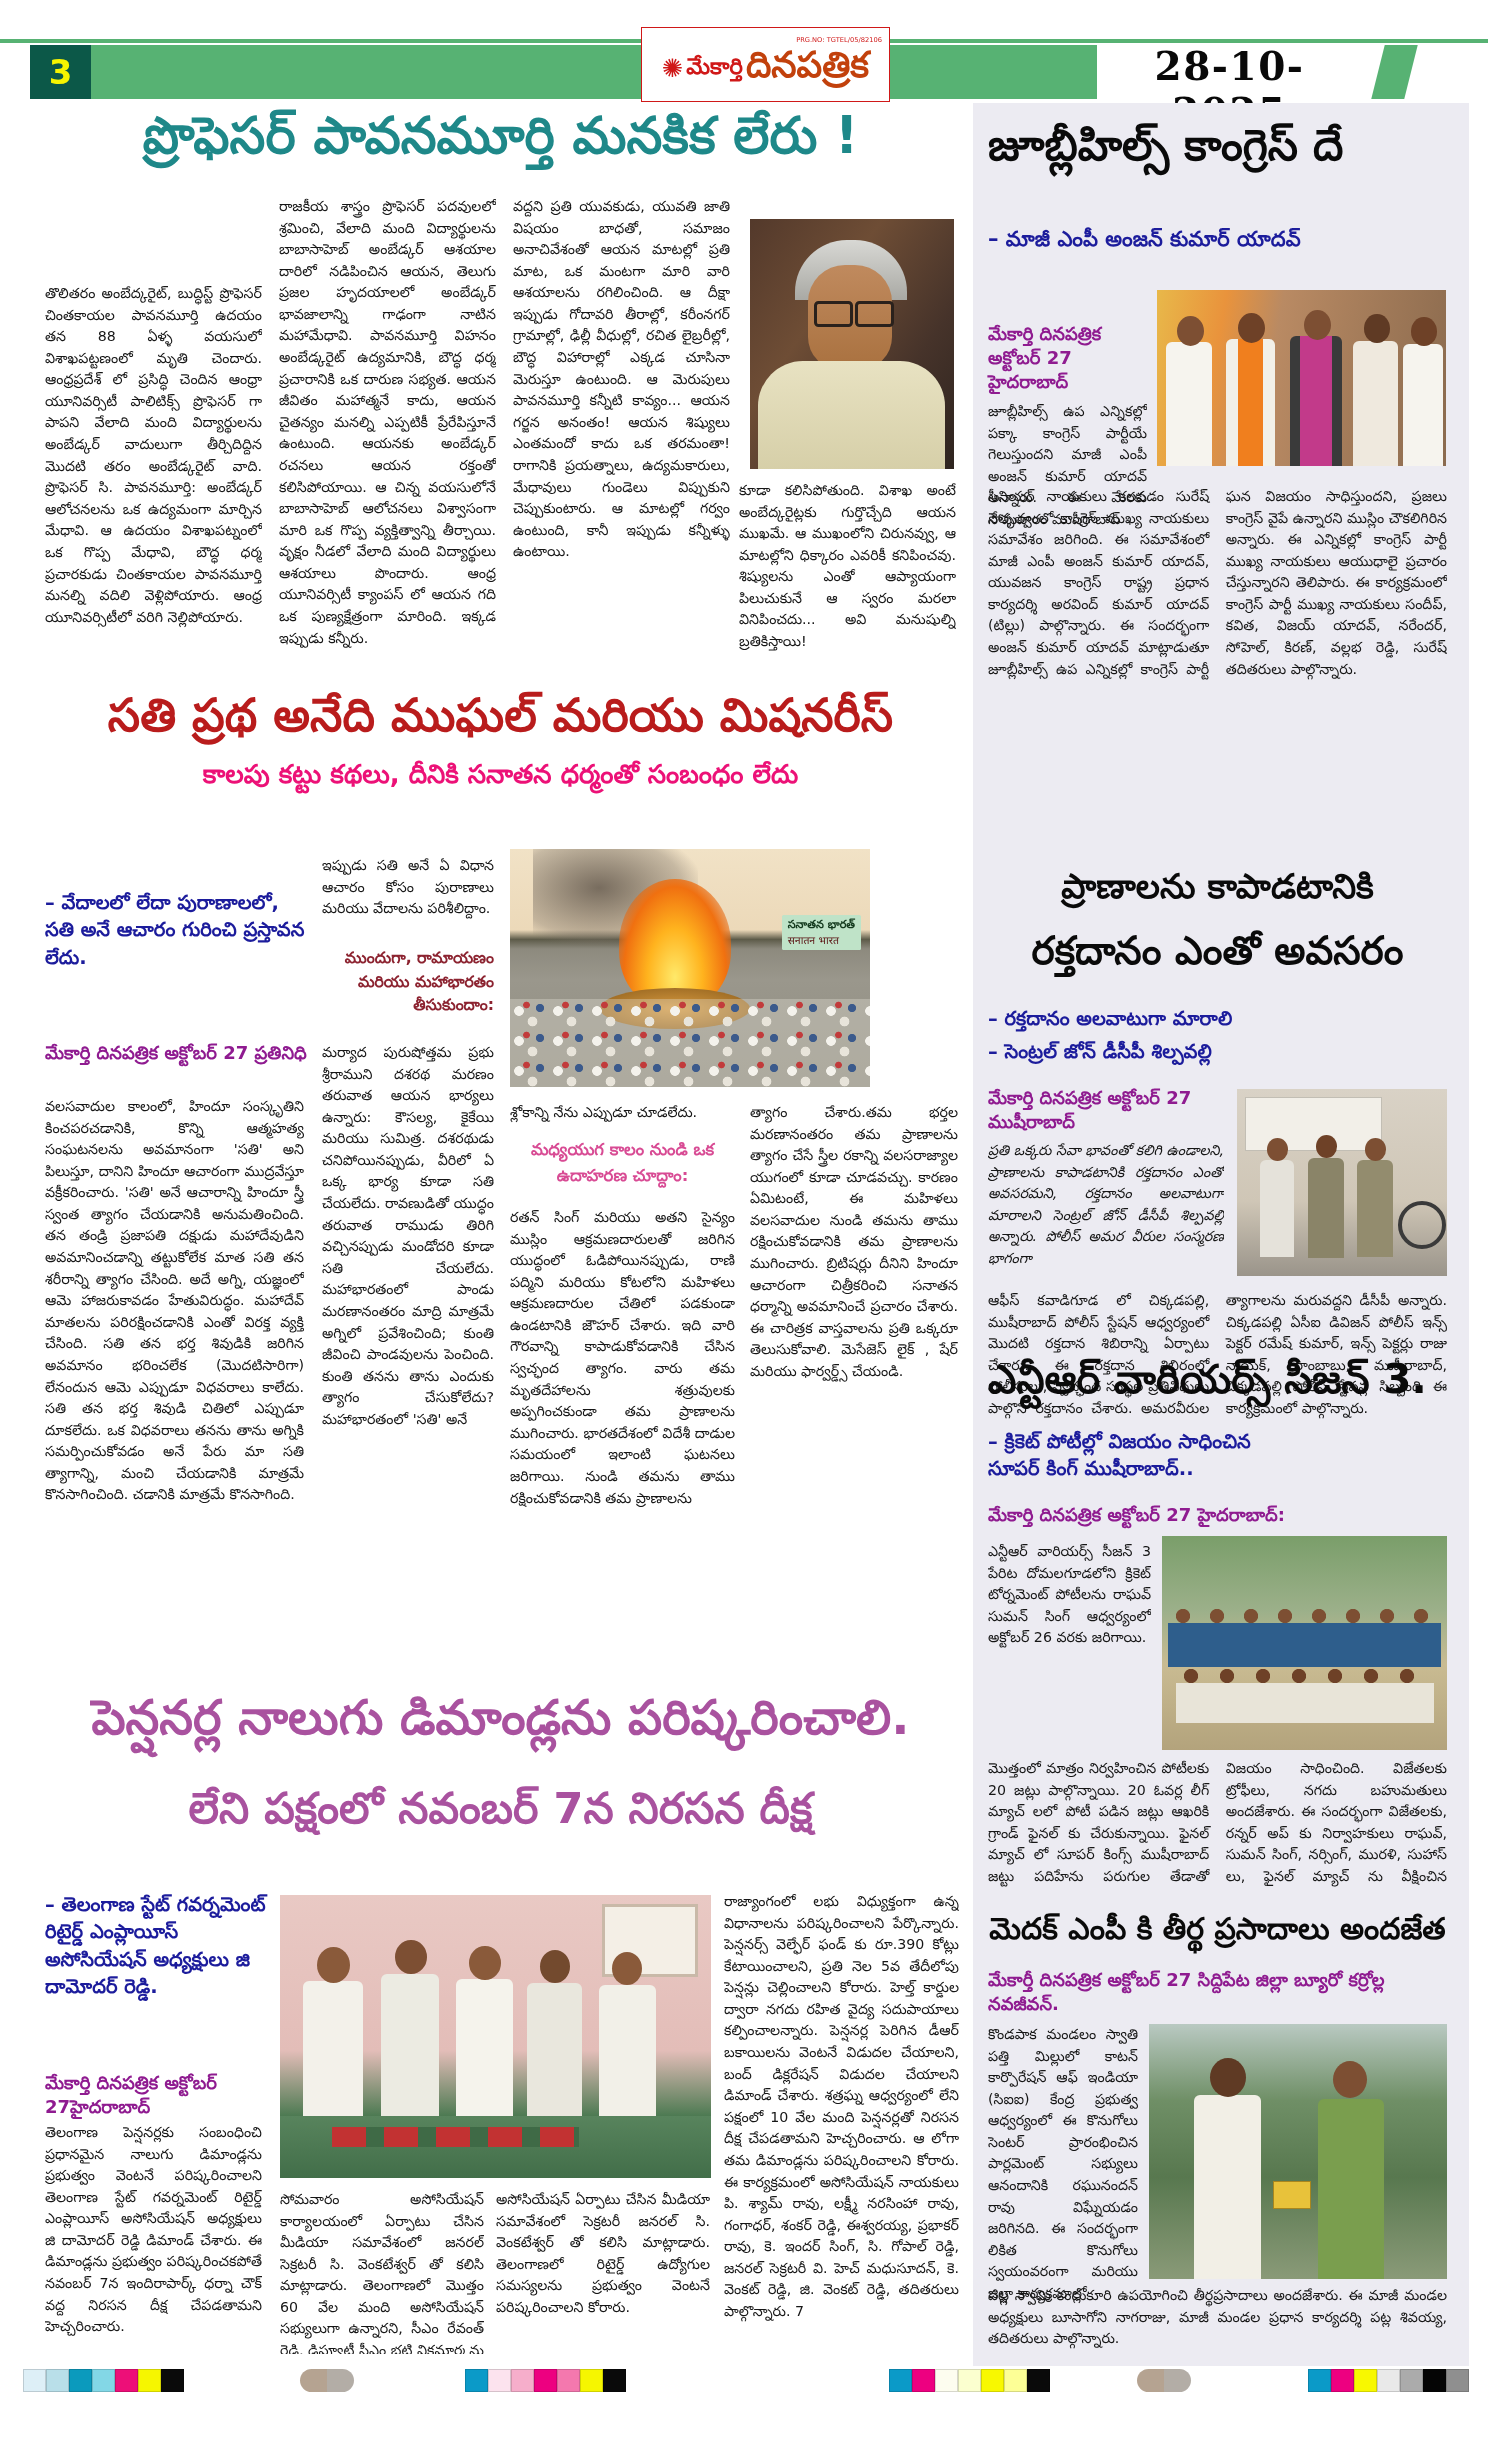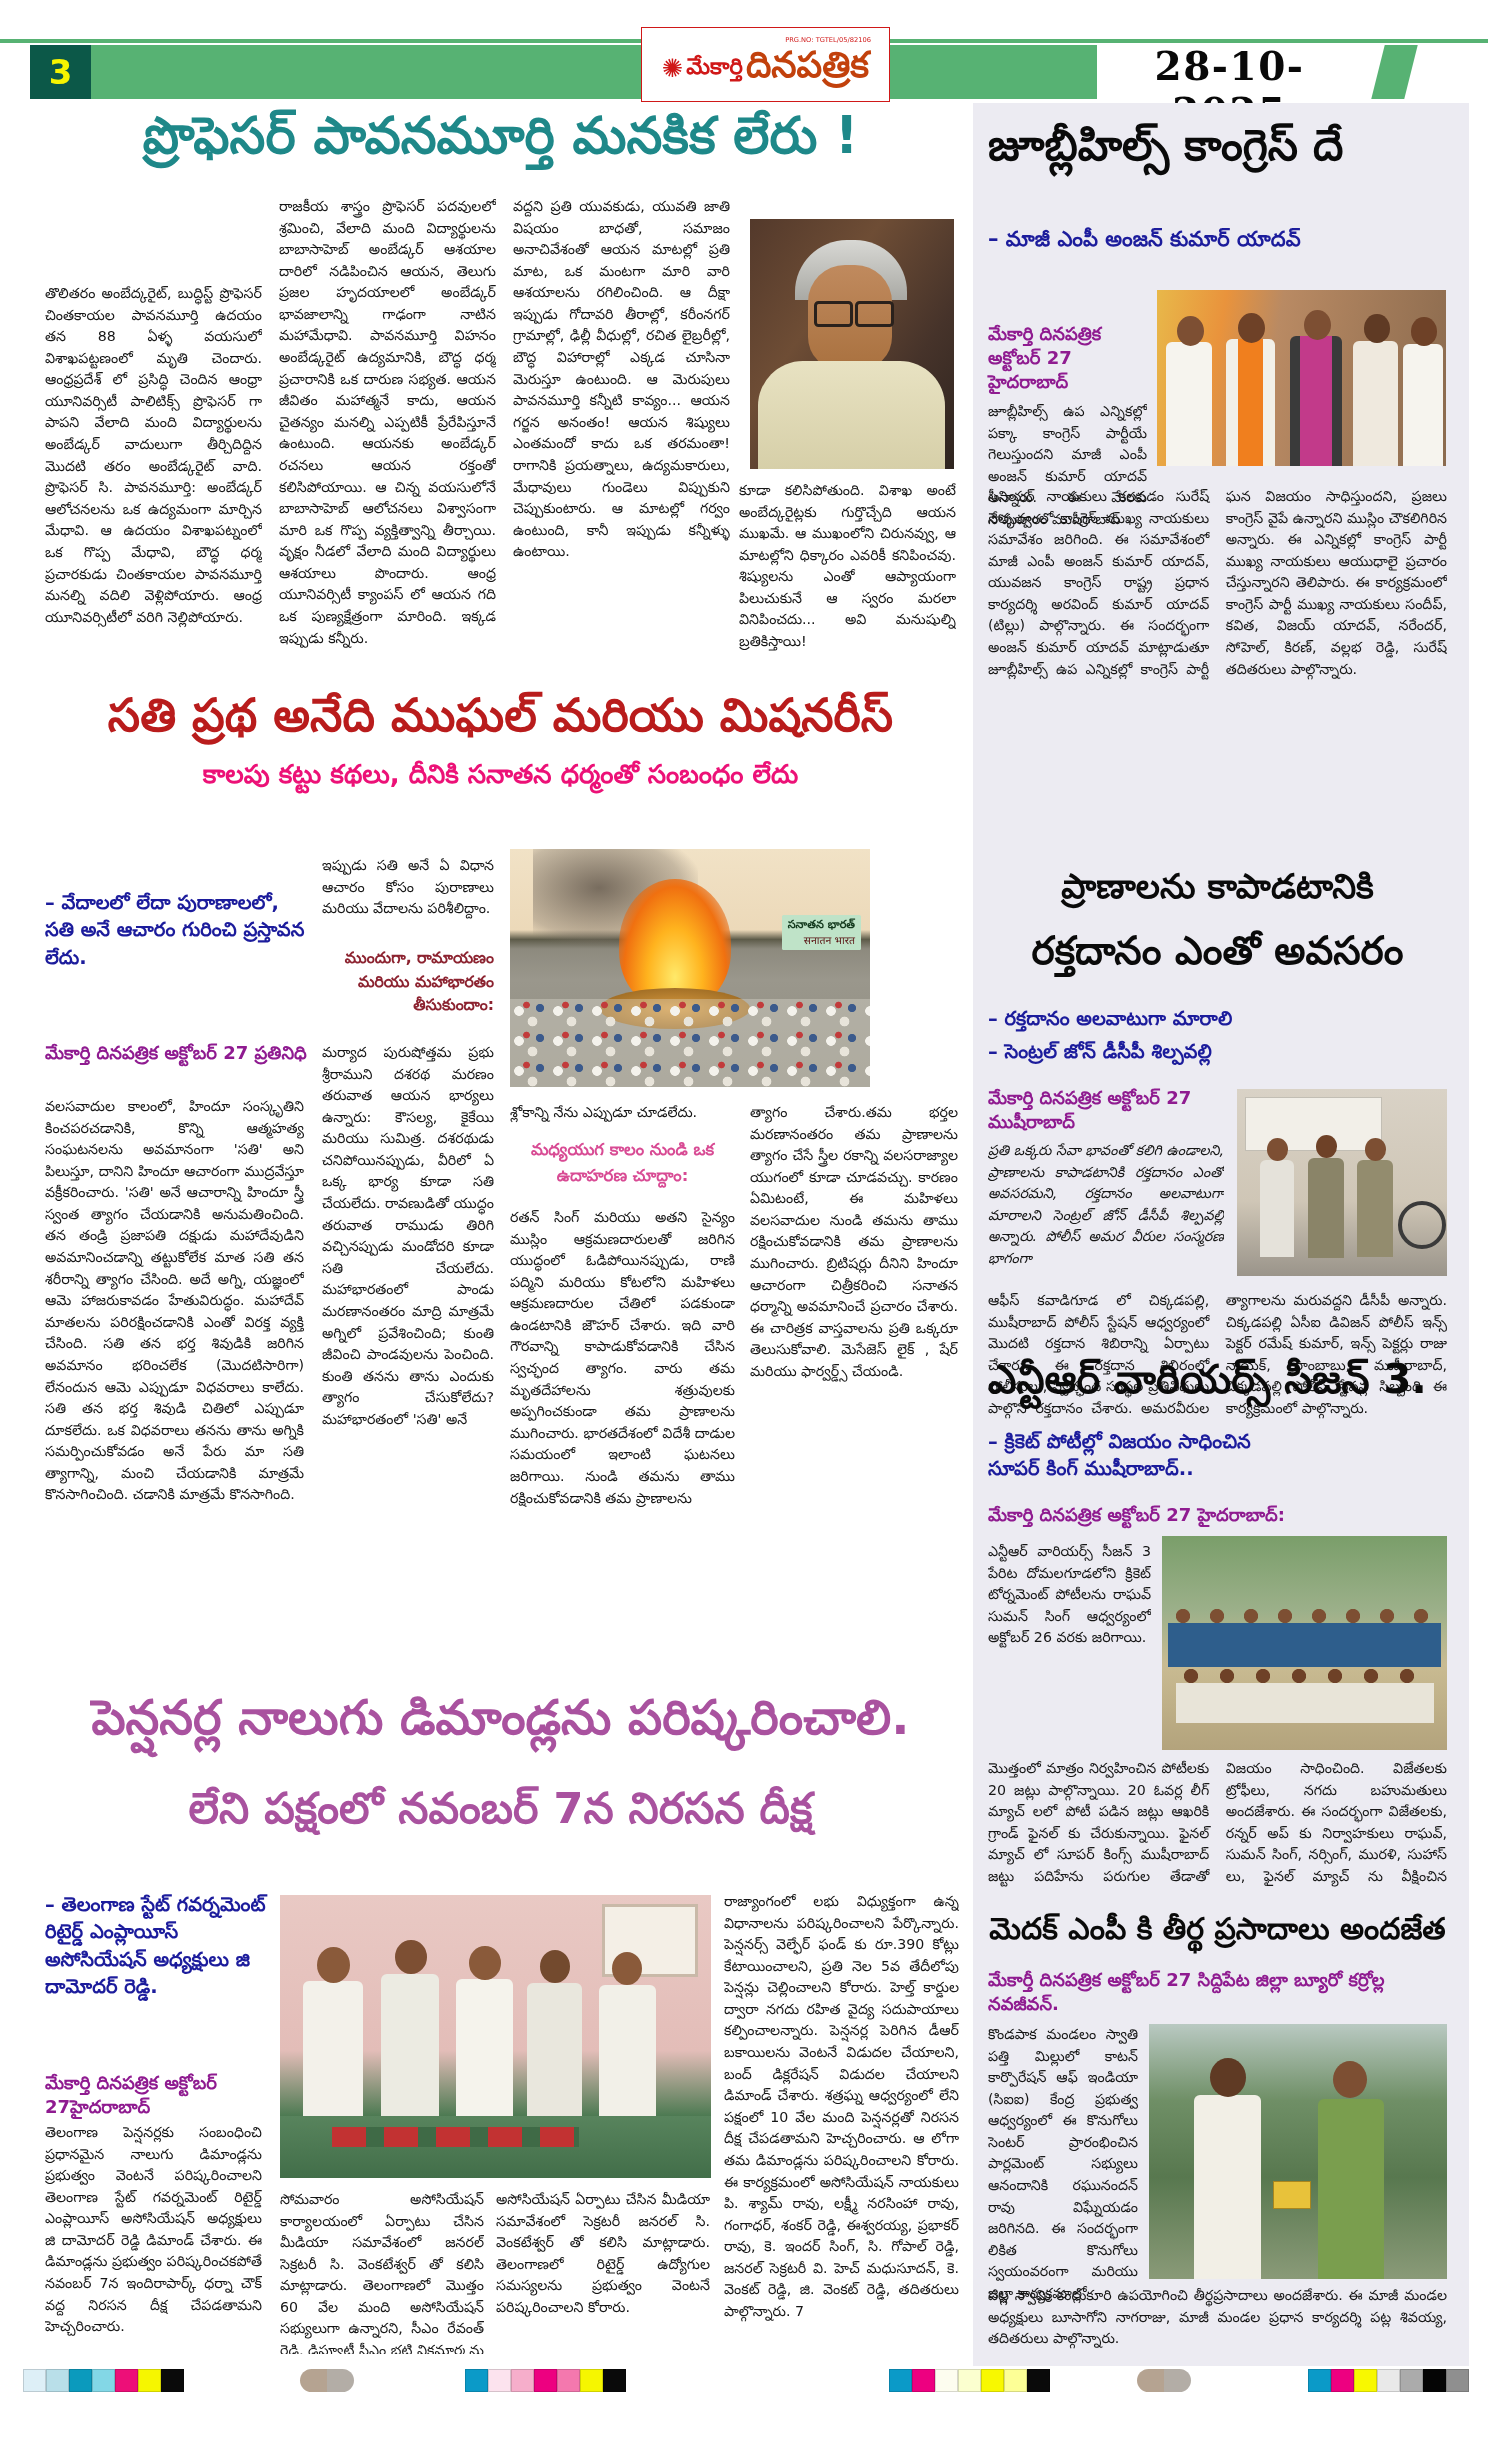--- a/index.html
+++ b/index.html
@@ -24,21 +24,21 @@
 <div id="page">
 
   <div class="abs" style="left:0;top:39px;width:1488px;height:3.7px;background:#57b273;"></div>
   <div class="abs" style="left:30px;top:45px;width:1067px;height:54px;background:#57b273;"></div>
   <div class="abs" style="left:30px;top:45px;width:61px;height:54px;background:#0c5848;color:#f7f400;
               font-weight:bold;font-size:34px;display:flex;align-items:center;justify-content:center;">
     <span>3</span>
   </div>
   <div class="abs" style="left:641px;top:27px;width:247px;height:73px;background:#ffffff;border:1.5px solid #d01818;
               display:flex;flex-direction:column;align-items:center;justify-content:center;">
-    <span style="font-size:6.7px;color:#d01818;align-self:flex-end;margin-right:18px;text-align:right;">PRG.NO: TGTEL/05/82106</span>
+    <span style="font-size:6.7px;color:#d01818;align-self:flex-end;margin-right:7px;text-align:right;">PRG.NO: TGTEL/05/82106</span>
     <span style="display:flex;align-items:center;gap:3px;">
       <span style="color:#d01818;font-size:25.5px;line-height:1;">✺</span>
       <span style="color:#d01818;font-weight:bold;font-size:22.5px;">మేకార్తి</span>
       <span style="color:#c2410c;font-weight:bold;font-size:36px;">దినపత్రిక</span>
     </span>
   </div>
   <div class="abs" style="left:1102px;top:43px;width:255px;height:52px;color:#090909;font-weight:bold;font-size:39px;
               font-family:'DejaVu Serif','Liberation Serif',serif;text-align:center;letter-spacing:1.5px;">28-10-2025</div>
   <div class="abs" style="left:1378px;top:45px;width:33px;height:54px;background:#57b273;transform:skewX(-14deg);"></div>
 
@@ -77,21 +77,21 @@
     <div class="abs" style="left:109px;top:30px;width:112px;height:131px;border-radius:50% 50% 45% 45%;
                 background:radial-gradient(ellipse at 50% 75%,#ffe96a 0%,#ffb31e 35%,#f07010 65%,rgba(200,80,10,.25) 85%,transparent 100%);"></div>
     <div class="abs" style="left:90px;top:139px;width:150px;height:41px;border-radius:50%;
                 background:radial-gradient(ellipse,#d79a3f,#9c6a23 80%);"></div>
     <div class="abs" style="left:0;top:150px;width:360px;height:88px;
                 background:radial-gradient(circle 5.2px at 9px 12px,#f4f2ec 4.5px,transparent 5.2px),
                            radial-gradient(circle 5.2px at 22.5px 22.5px,#e8e4da 4.5px,transparent 5.2px),
                            radial-gradient(circle 3.7px at 16.5px 6px,#c23b3b 3px,transparent 3.7px),
                            radial-gradient(circle 4.5px at 30px 9px,#3b5a8c 3.7px,transparent 4.5px);
                 background-size:39px 30px;background-color:rgba(230,226,214,.35);"></div>
-    <div class="abs" style="right:9px;top:66px;background:#bfe3c8;padding:3px 6px;text-align:right;border-radius:1.5px;">
+    <div class="abs" style="right:9px;top:66px;background:#bfe3c8;padding:3px 6px;text-align:left;border-radius:1.5px;">
       <div style="font-size:11.2px;font-weight:bold;color:#143a1e;">సనాతన భారత్</div>
       <div style="font-size:10.5px;color:#5a1414;">सनातन भारत</div>
     </div>
   </div>
 
   <div class="abs body" style="left:510px;top:1102px;width:225px;">శ్లోకాన్ని నేను ఎప్పుడూ చూడలేదు.</div>
   <div class="abs centerhead" style="left:510px;top:1137px;width:225px;font-size:16.5px;color:#d84b94;line-height:1.6;">మధ్యయుగ కాలం నుండి ఒక ఉదాహరణ చూద్దాం:</div>
   <div class="abs body" style="left:510px;top:1207px;width:225px;height:461px;overflow:hidden;">రతన్ సింగ్ మరియు అతని సైన్యం ముస్లిం ఆక్రమణదారులతో జరిగిన యుద్ధంలో ఓడిపోయినప్పుడు, రాణి పద్మిని మరియు కోటలోని మహిళలు ఆక్రమణదారుల చేతిలో పడకుండా ఉండటానికి జౌహర్ చేశారు. ఇది వారి గౌరవాన్ని కాపాడుకోవడానికి చేసిన స్వచ్ఛంద త్యాగం. వారు తమ మృతదేహాలను శత్రువులకు అప్పగించకుండా తమ ప్రాణాలను ముగించారు. భారతదేశంలో విదేశీ దాడుల సమయంలో ఇలాంటి ఘటనలు జరిగాయి. నుండి తమను తాము రక్షించుకోవడానికి తమ ప్రాణాలను</div>
   <div class="abs body" style="left:750px;top:1102px;width:208px;height:566px;overflow:hidden;">త్యాగం చేశారు.తమ భర్తల మరణానంతరం తమ ప్రాణాలను త్యాగం చేసే స్త్రీల రకాన్ని వలసరాజ్యాల యుగంలో కూడా చూడవచ్చు. కారణం ఏమిటంటే, ఈ మహిళలు వలసవాదుల నుండి తమను తాము రక్షించుకోవడానికి తమ ప్రాణాలను ముగించారు. బ్రిటిషర్లు దీనిని హిందూ ఆచారంగా చిత్రీకరించి సనాతన ధర్మాన్ని అవమానించే ప్రచారం చేశారు. ఈ చారిత్రక వాస్తవాలను ప్రతి ఒక్కరూ తెలుసుకోవాలి. మెసేజెస్ లైక్ , షేర్ మరియు ఫార్వర్డ్స్ చేయండి.</div>
 

